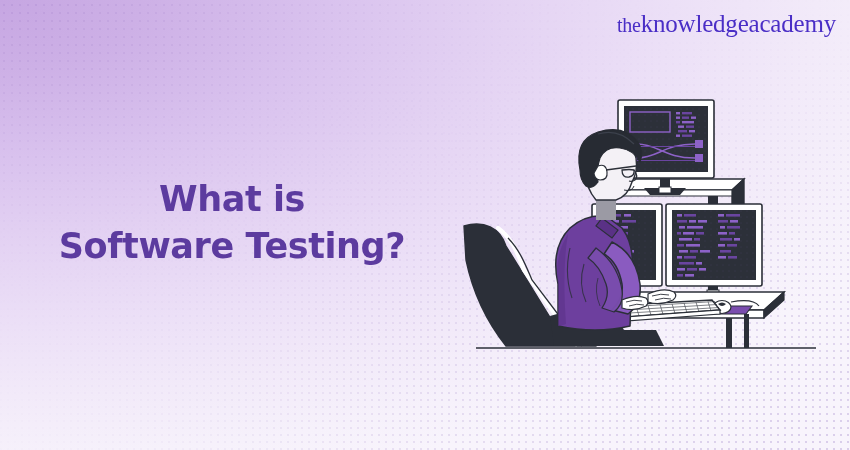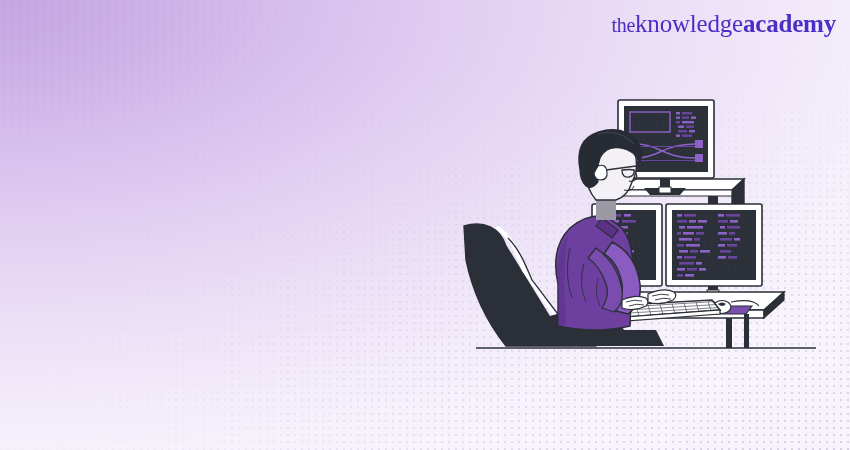--- a/index.html
+++ b/index.html
@@ -59,21 +59,21 @@
     line-height: 1;
     color: #4a2ec6;
     white-space: nowrap;
     letter-spacing: -0.2px;
   }
   #logo .l-the {
     font-size: 20px;
     letter-spacing: -0.3px;
   }
   #logo .l-knowledge { font-weight: 400; margin-top: 40px; }
-  #logo .l-academy { font-weight: 700; }
+  #logo .l-academy { font-weight: 400; }
 
   
   #headline {
     position: absolute;
     left: 36px;
     top: 176px;
     width: 392px;
     text-align: center;
     color: #5c3b9f;
     font-family: "DejaVu Sans", sans-serif;
@@ -99,20 +99,24 @@
 
 <div id="stage">
 
   <div id="dots"></div>
   <div id="dots2"></div>
 
   <div id="logo">
     <span class="l-the">the</span><span class="l-knowledge">knowledge</span><span class="l-academy">academy</span>
   </div>
 
+  <div id="headline">
+    <span class="hl-line">What is</span>
+    <span class="hl-line">Software Testing?</span>
+  </div>
 
   <div id="illo">
     <svg viewBox="0 0 400 296" xmlns="http://www.w3.org/2000/svg">
       <defs>
         <pattern id="codeDots" width="6" height="6" patternUnits="userSpaceOnUse">
           <circle cx="1" cy="1" r="0.55" fill="#6a4da0" opacity="0.25"></circle>
         </pattern>
         <clipPath id="clipTop">
             <rect x="178" y="28" width="84" height="66"></rect>
           </clipPath>

